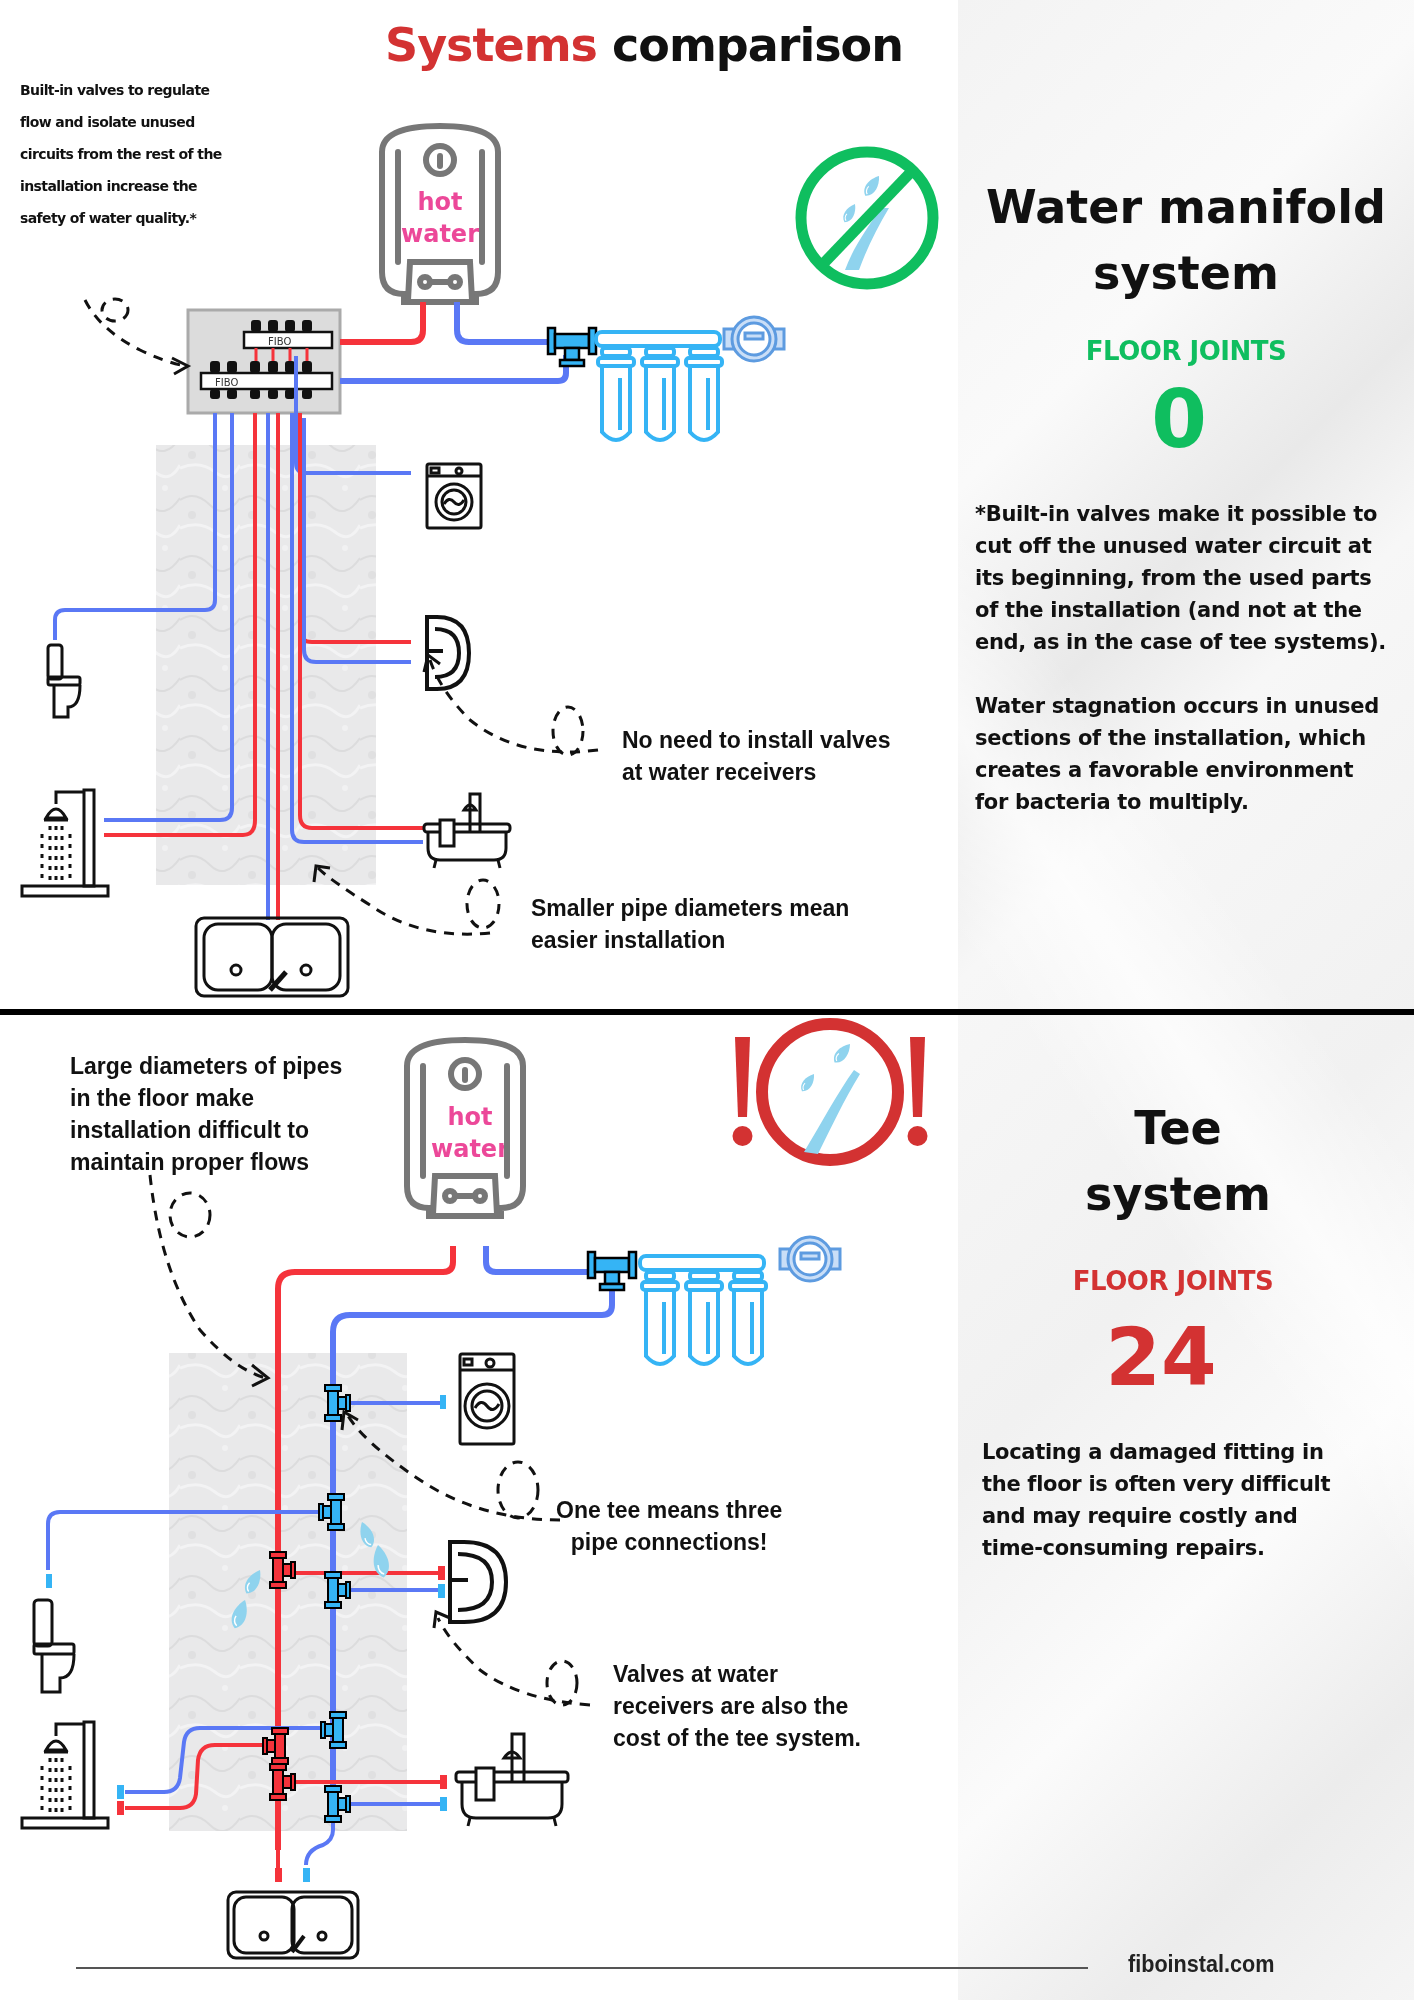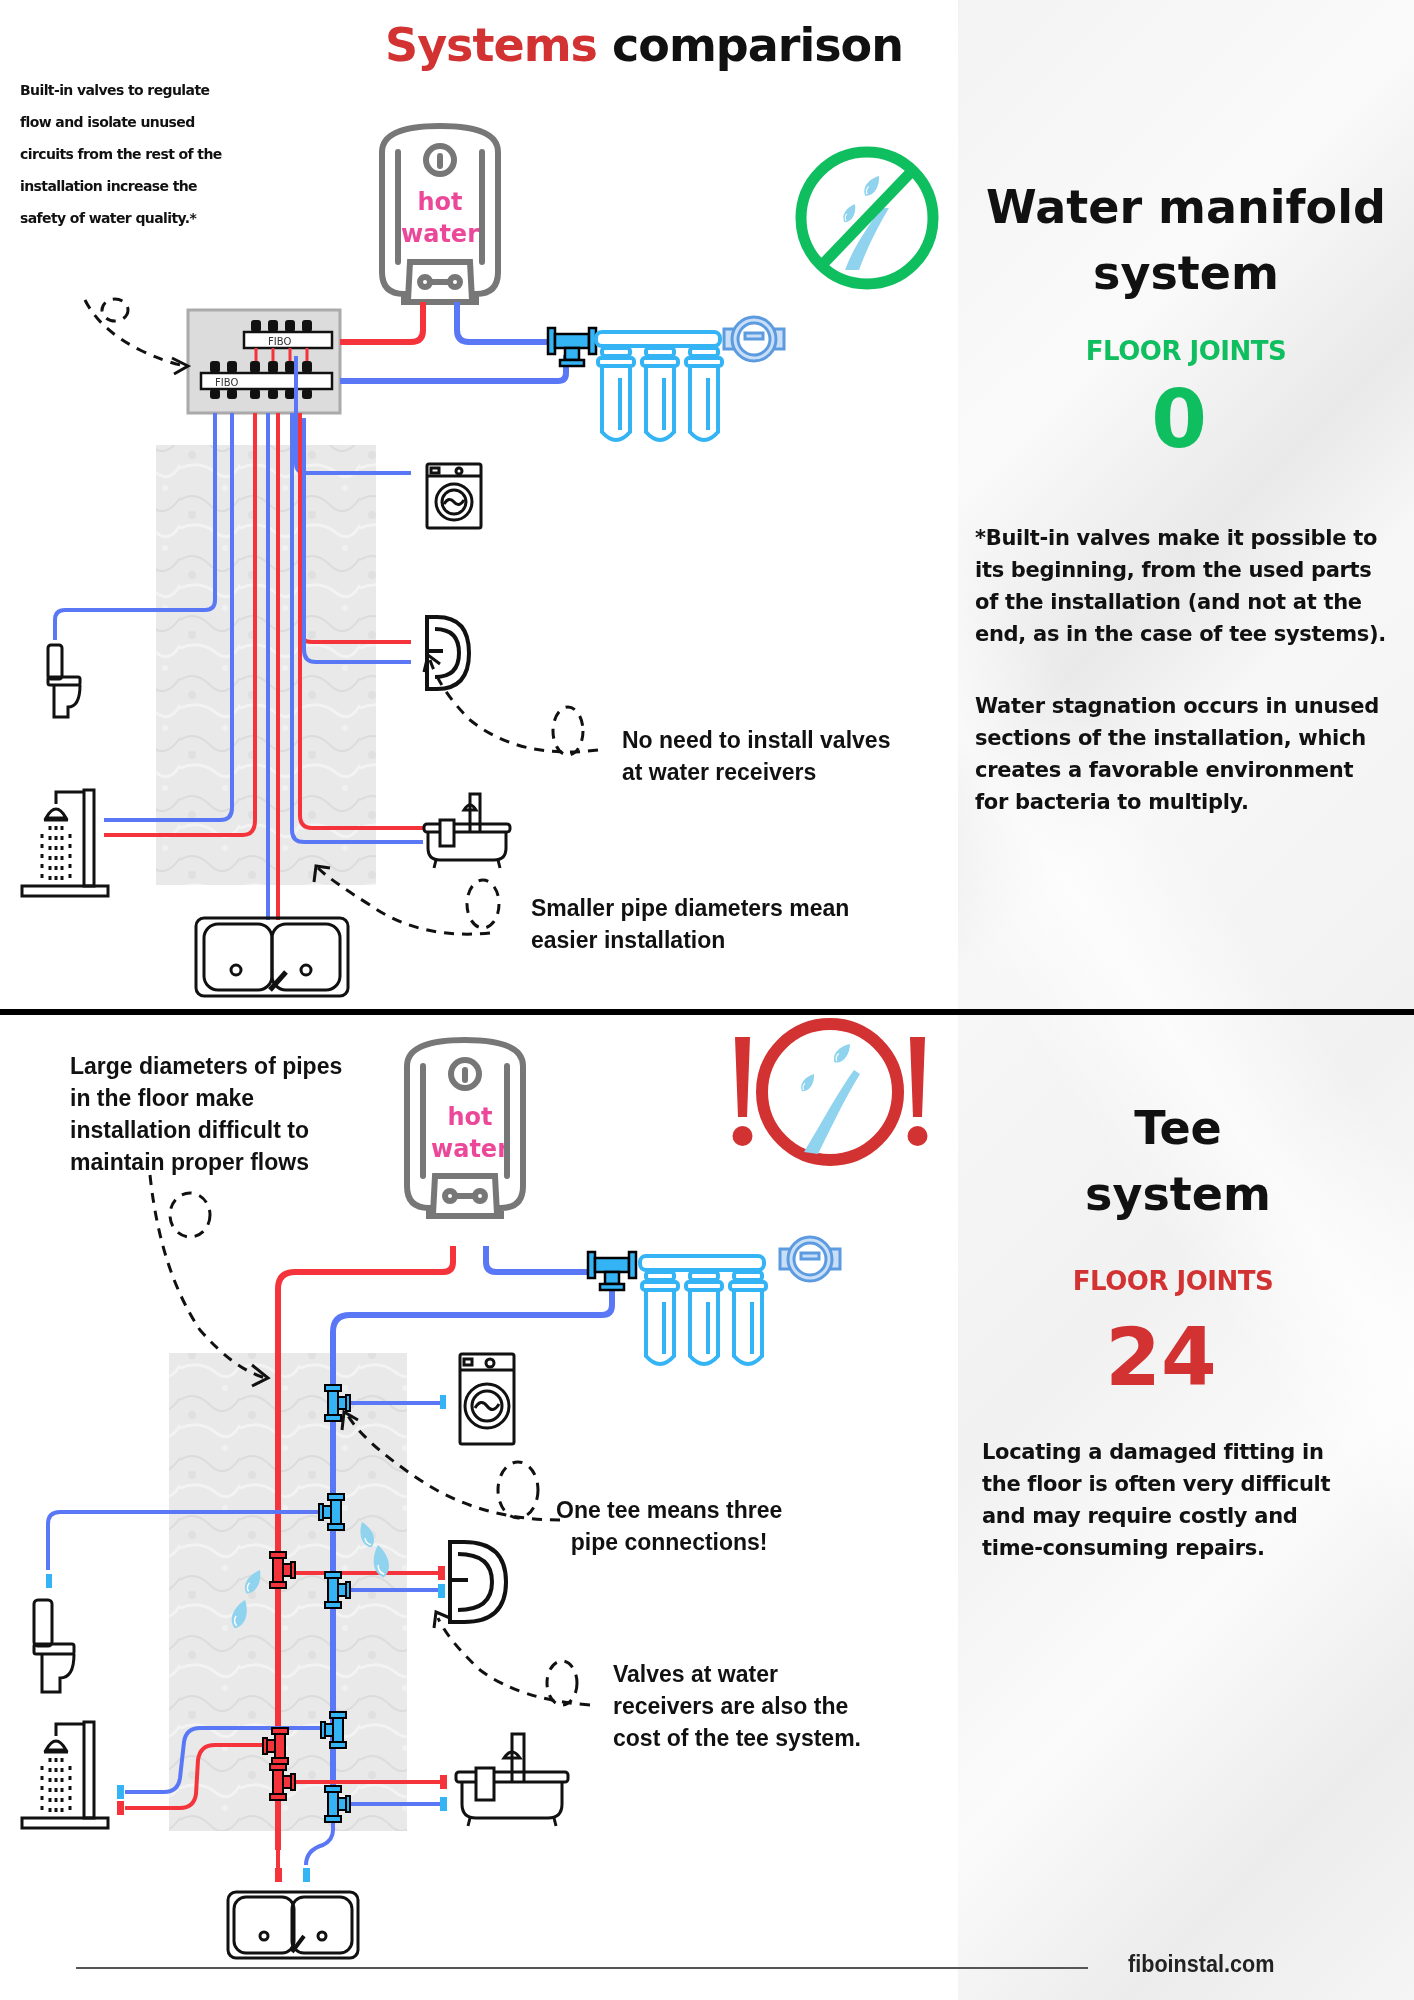--- a/index.html
+++ b/index.html
@@ -93,22 +93,23 @@
   <div>easier installation</div>
 </div>
 
 <div class="sys-title" style="left:958px; top:174px; width:456px;">
   <div>Water manifold</div>
   <div>system</div>
 </div>
 <div class="joints-label" style="left:958px; top:336px; width:456px; color:#0fbe5f;">FLOOR JOINTS</div>
 <div class="joints-value" style="left:958px; top:380px; width:442px; color:#0fbe5f;">0</div>
 
-<div class="side-text" style="left:975px; top:498px;margin-top:24px;">
+<div class="side-text" style="left:975px; top:498px;">
   <div>*Built-in valves make it possible to</div>
+  <div>cut off the unused water circuit at</div>
   <div>its beginning, from the used parts</div>
   <div>of the installation (and not at the</div>
   <div>end, as in the case of tee systems).</div>
 </div>
 <div class="side-text" style="left:975px; top:690px;">
   <div>Water stagnation occurs in unused</div>
   <div>sections of the installation, which</div>
   <div>creates a favorable environment</div>
   <div>for bacteria to multiply.</div>
 </div>

